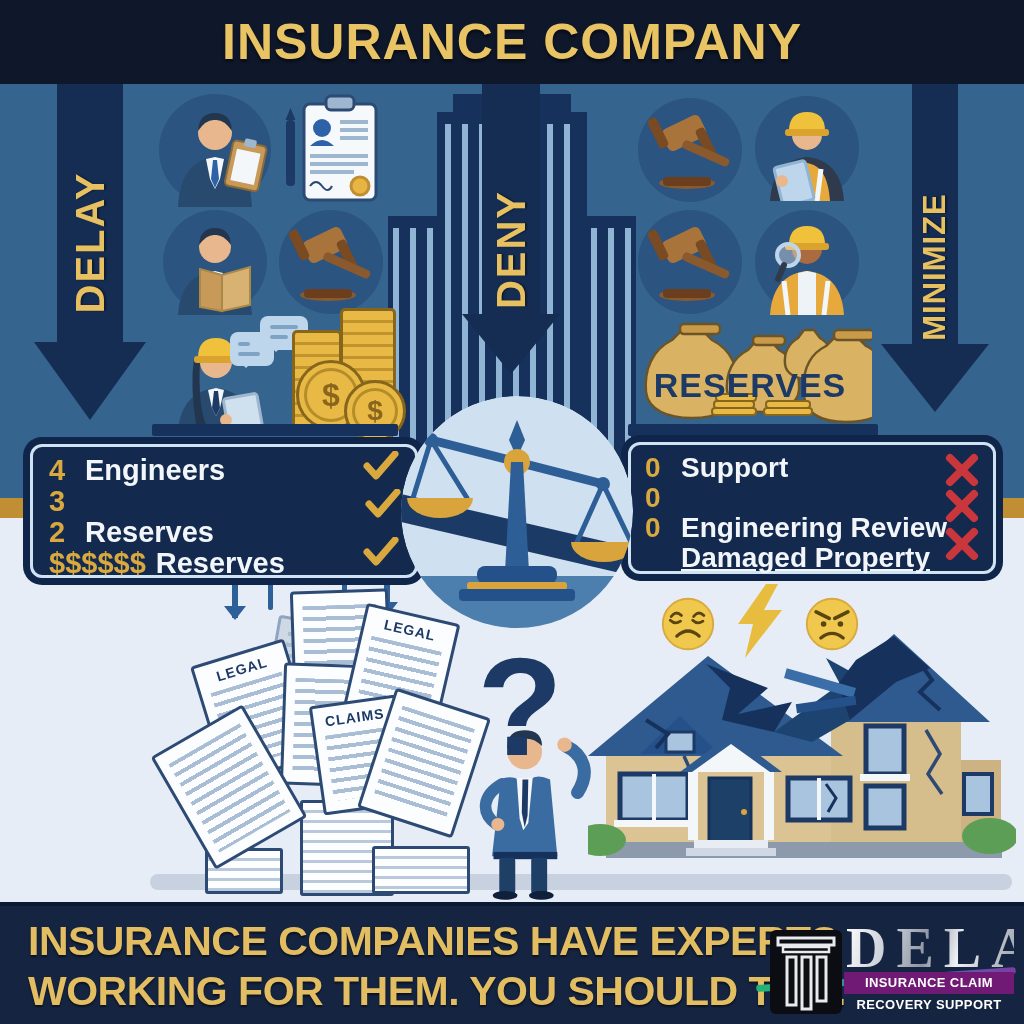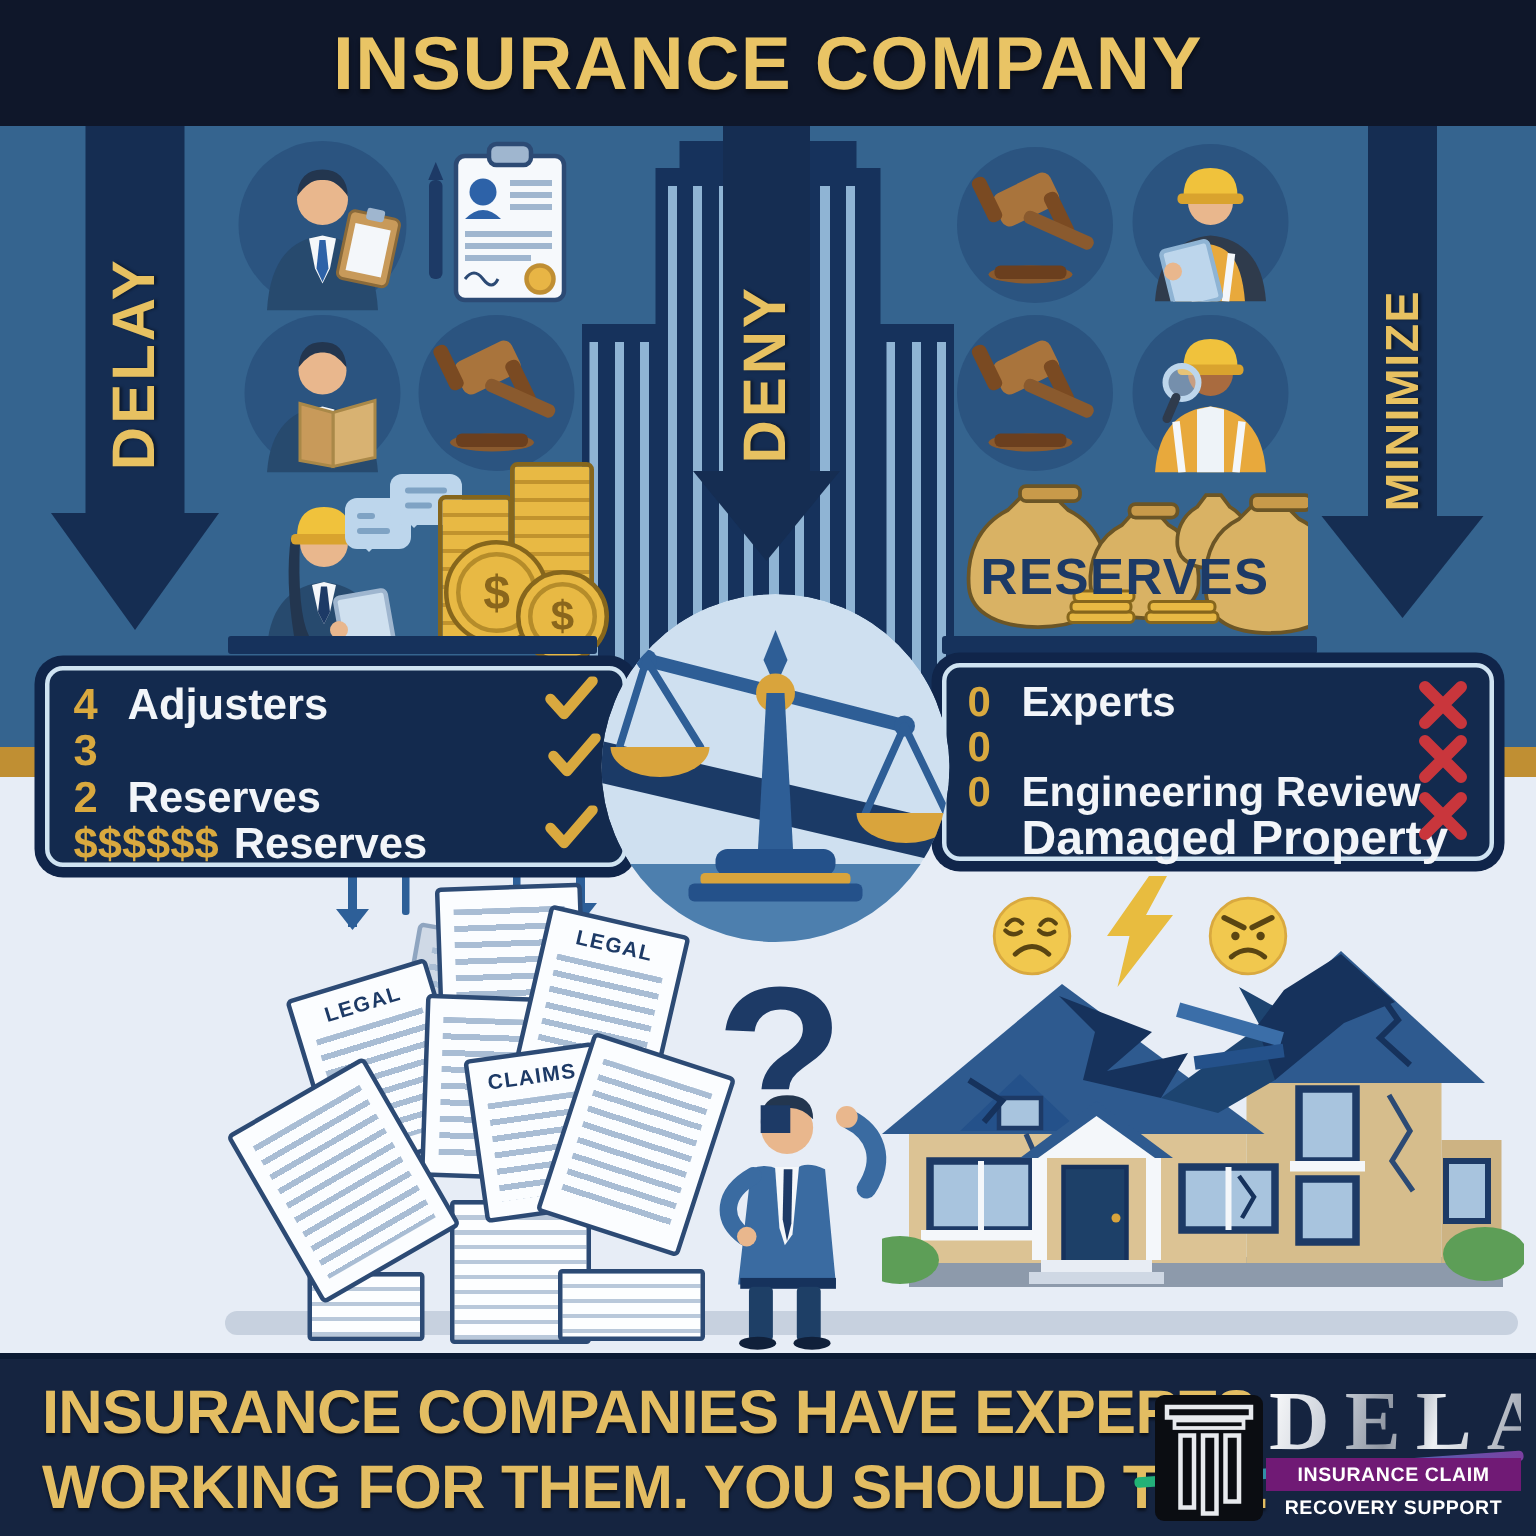--- a/index.html
+++ b/index.html
@@ -286,21 +286,21 @@
     <div class="abs" style="left:640px;top:282px;width:220px;text-align:center;font-size:34px;font-weight:800;color:#1d3a66;letter-spacing:1px;">RESERVES</div>
     <div class="abs deskbar" style="left:628px;top:340px;width:250px;height:12px;"></div>
   </div>
 
   <div class="abs lowerbg"></div>
   <div class="abs goldstripe"></div>
 
   <div class="abs panel" style="left:30px;top:444px;width:388px;height:134px;padding:8px 16px;box-sizing:border-box;">
     <div class="prow" style="height:31px;font-size:29px;">
       <span class="pnum">4</span>
-      <span>Adjusters</span>
+      <span>Engineers</span>
     </div>
     <div class="prow" style="height:31px;font-size:29px;">
       <span class="pnum">3</span>
     </div>
     <div class="prow" style="height:31px;font-size:29px;">
       <span class="pnum">2</span>
       <span>Reserves</span>
     </div>
     <div class="prow" style="height:31px;font-size:29px;">
       <span class="pnum">$$$$$$</span>
@@ -313,30 +313,30 @@
         <path d="M4 15 l9 10 L32 3" stroke="#d9a93f" stroke-width="7" fill="none" stroke-linecap="round" stroke-linejoin="round"></path>
       </svg>
     <svg class="mark" style="right:16px;top:90px;" width="36" height="30" viewBox="0 0 36 30">
         <path d="M4 15 l9 10 L32 3" stroke="#d9a93f" stroke-width="7" fill="none" stroke-linecap="round" stroke-linejoin="round"></path>
       </svg>
   </div>
 
   <div class="abs panel" style="left:628px;top:442px;width:368px;height:132px;padding:8px 14px;box-sizing:border-box;">
     <div class="prow" style="height:30px;font-size:28px;">
       <span class="pnum">0</span>
-      <span>Experts</span>
+      <span>Support</span>
     </div>
     <div class="prow" style="height:30px;font-size:28px;">
       <span class="pnum">0</span>
     </div>
     <div class="prow" style="height:30px;font-size:28px;">
       <span class="pnum">0</span>
       <span>Engineering Review</span>
     </div>
-    <div class="prow" style="height:30px;font-size:32px;">
+    <div class="prow" style="height:30px;font-size:28px;text-decoration:underline;">
       <span class="pnum"></span>
       <span>Damaged Property</span>
     </div>
     <svg class="mark" style="right:14px;top:8px;" width="34" height="34" viewBox="0 0 34 34">
         <path d="M5 5 L29 29 M29 5 L5 29" stroke="#c9363c" stroke-width="8" stroke-linecap="round"></path>
       </svg>
     <svg class="mark" style="right:14px;top:44px;" width="34" height="34" viewBox="0 0 34 34">
         <path d="M5 5 L29 29 M29 5 L5 29" stroke="#c9363c" stroke-width="8" stroke-linecap="round"></path>
       </svg>
     <svg class="mark" style="right:14px;top:82px;" width="34" height="34" viewBox="0 0 34 34">

